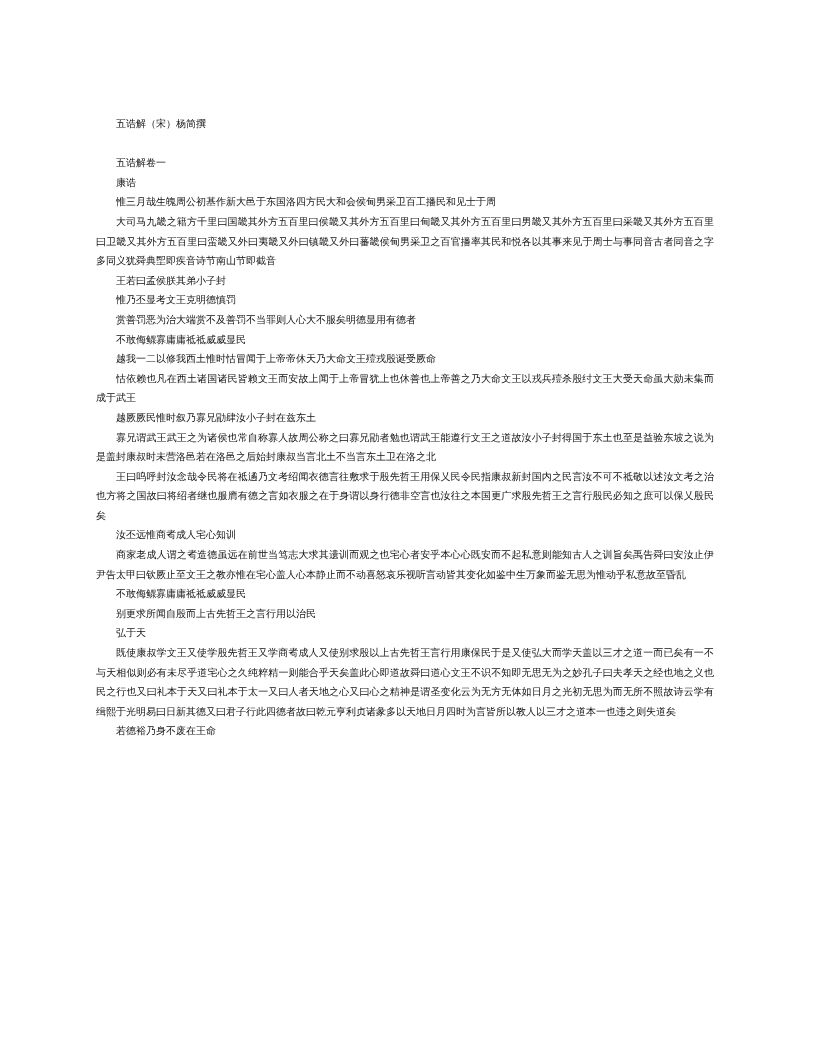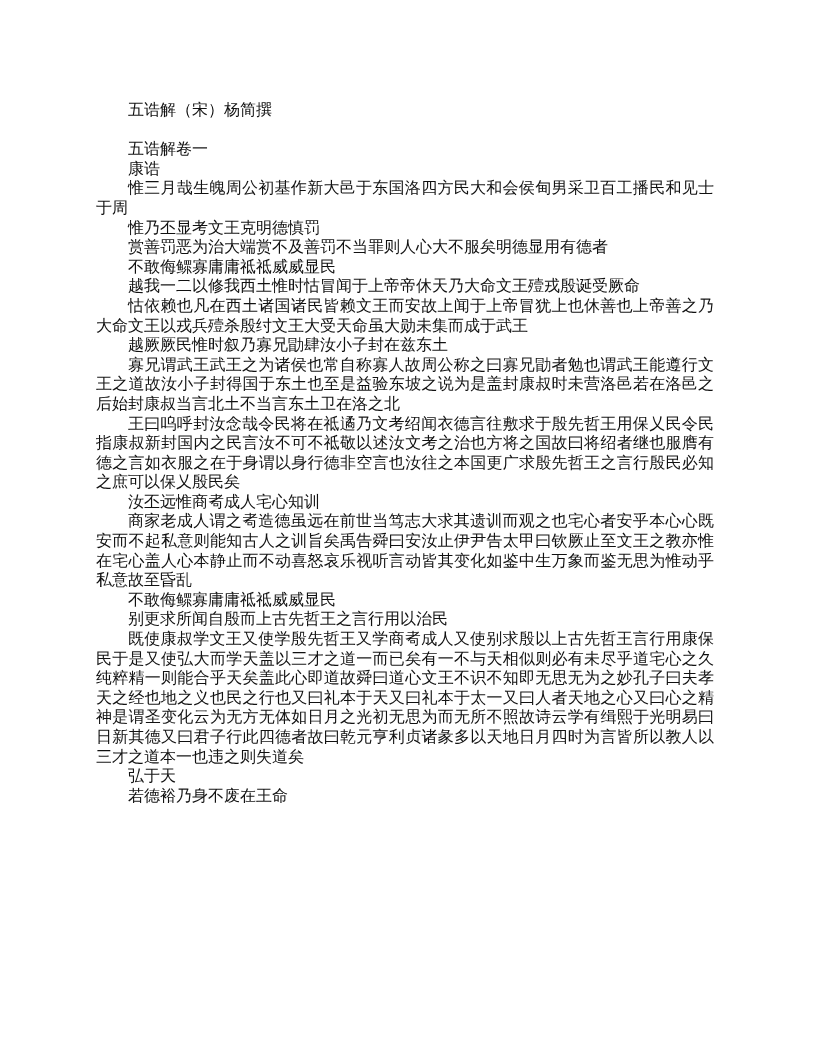--- a/index.html
+++ b/index.html
@@ -1,23 +1,23 @@
 <!DOCTYPE html>
 <html><head>
 <meta charset="utf-8">
 <style>
   html, body { margin: 0; padding: 0; background: #ffffff; }
   body { width: 816px; height: 1056px; position: relative; overflow: hidden; }
   .page {
     position: absolute;
     left: 96px;
-    top: 100px;
+    top: 114px;
     width: 618px;
     font-family: "DejaVu Serif", "Liberation Serif", serif;
-    font-size: 16px;
+    font-size: 10px;
     line-height: 19.6px;
     color: #111111;
   }
   .para {
     margin: 0;
     text-indent: 2em;
     text-align: justify;
     text-align-last: left;
     word-break: break-all;
   }
@@ -25,28 +25,30 @@
 </style>
 </head>
 <body>
 
 <div class="page">
   <p class="para">五诰解（宋）杨简撰</p>
   <div class="gap"></div>
   <p class="para">五诰解卷一</p>
   <p class="para">康诰</p>
   <p class="para">惟三月哉生魄周公初基作新大邑于东国洛四方民大和会侯甸男采卫百工播民和见士于周</p>
+  <p class="para">大司马九畿之籍方千里曰国畿其外方五百里曰侯畿又其外方五百里曰甸畿又其外方五百里曰男畿又其外方五百里曰采畿又其外方五百里曰卫畿又其外方五百里曰蛮畿又外曰夷畿又外曰镇畿又外曰蕃畿侯甸男采卫之百官播率其民和悦各以其事来见于周士与事同音古者同音之字多同义犹舜典堲即疾音诗节南山节即截音</p>
+  <p class="para">王若曰孟侯朕其弟小子封</p>
   <p class="para">惟乃丕显考文王克明德慎罚</p>
   <p class="para">赏善罚恶为治大端赏不及善罚不当罪则人心大不服矣明德显用有德者</p>
   <p class="para">不敢侮鳏寡庸庸祗祗威威显民</p>
   <p class="para">越我一二以修我西土惟时怙冒闻于上帝帝休天乃大命文王殪戎殷诞受厥命</p>
   <p class="para">怙依赖也凡在西土诸国诸民皆赖文王而安故上闻于上帝冒犹上也休善也上帝善之乃大命文王以戎兵殪杀殷纣文王大受天命虽大勋未集而成于武王</p>
   <p class="para">越厥厥民惟时叙乃寡兄勖肆汝小子封在兹东土</p>
   <p class="para">寡兄谓武王武王之为诸侯也常自称寡人故周公称之曰寡兄勖者勉也谓武王能遵行文王之道故汝小子封得国于东土也至是益验东坡之说为是盖封康叔时未营洛邑若在洛邑之后始封康叔当言北土不当言东土卫在洛之北</p>
   <p class="para">王曰呜呼封汝念哉令民将在祗遹乃文考绍闻衣德言往敷求于殷先哲王用保乂民令民指康叔新封国内之民言汝不可不祗敬以述汝文考之治也方将之国故曰将绍者继也服膺有德之言如衣服之在于身谓以身行德非空言也汝往之本国更广求殷先哲王之言行殷民必知之庶可以保乂殷民矣</p>
   <p class="para">汝丕远惟商耇成人宅心知训</p>
   <p class="para">商家老成人谓之耇造德虽远在前世当笃志大求其遗训而观之也宅心者安乎本心心既安而不起私意则能知古人之训旨矣禹告舜曰安汝止伊尹告太甲曰钦厥止至文王之教亦惟在宅心盖人心本静止而不动喜怒哀乐视听言动皆其变化如鉴中生万象而鉴无思为惟动乎私意故至昏乱</p>
   <p class="para">不敢侮鳏寡庸庸祗祗威威显民</p>
   <p class="para">别更求所闻自殷而上古先哲王之言行用以治民</p>
+  <p class="para">弘于天</p>
   <p class="para">既使康叔学文王又使学殷先哲王又学商耇成人又使别求殷以上古先哲王言行用康保民于是又使弘大而学天盖以三才之道一而已矣有一不与天相似则必有未尽乎道宅心之久纯粹精一则能合乎天矣盖此心即道故舜曰道心文王不识不知即无思无为之妙孔子曰夫孝天之经也地之义也民之行也又曰礼本于天又曰礼本于太一又曰人者天地之心又曰心之精神是谓圣变化云为无方无体如日月之光初无思为而无所不照故诗云学有缉熙于光明易曰日新其德又曰君子行此四德者故曰乾元亨利贞诸彖多以天地日月四时为言皆所以教人以三才之道本一也违之则失道矣</p>
-  <p class="para">弘于天</p>
   <p class="para">若德裕乃身不废在王命</p>
 </div>
 
 </body></html>

